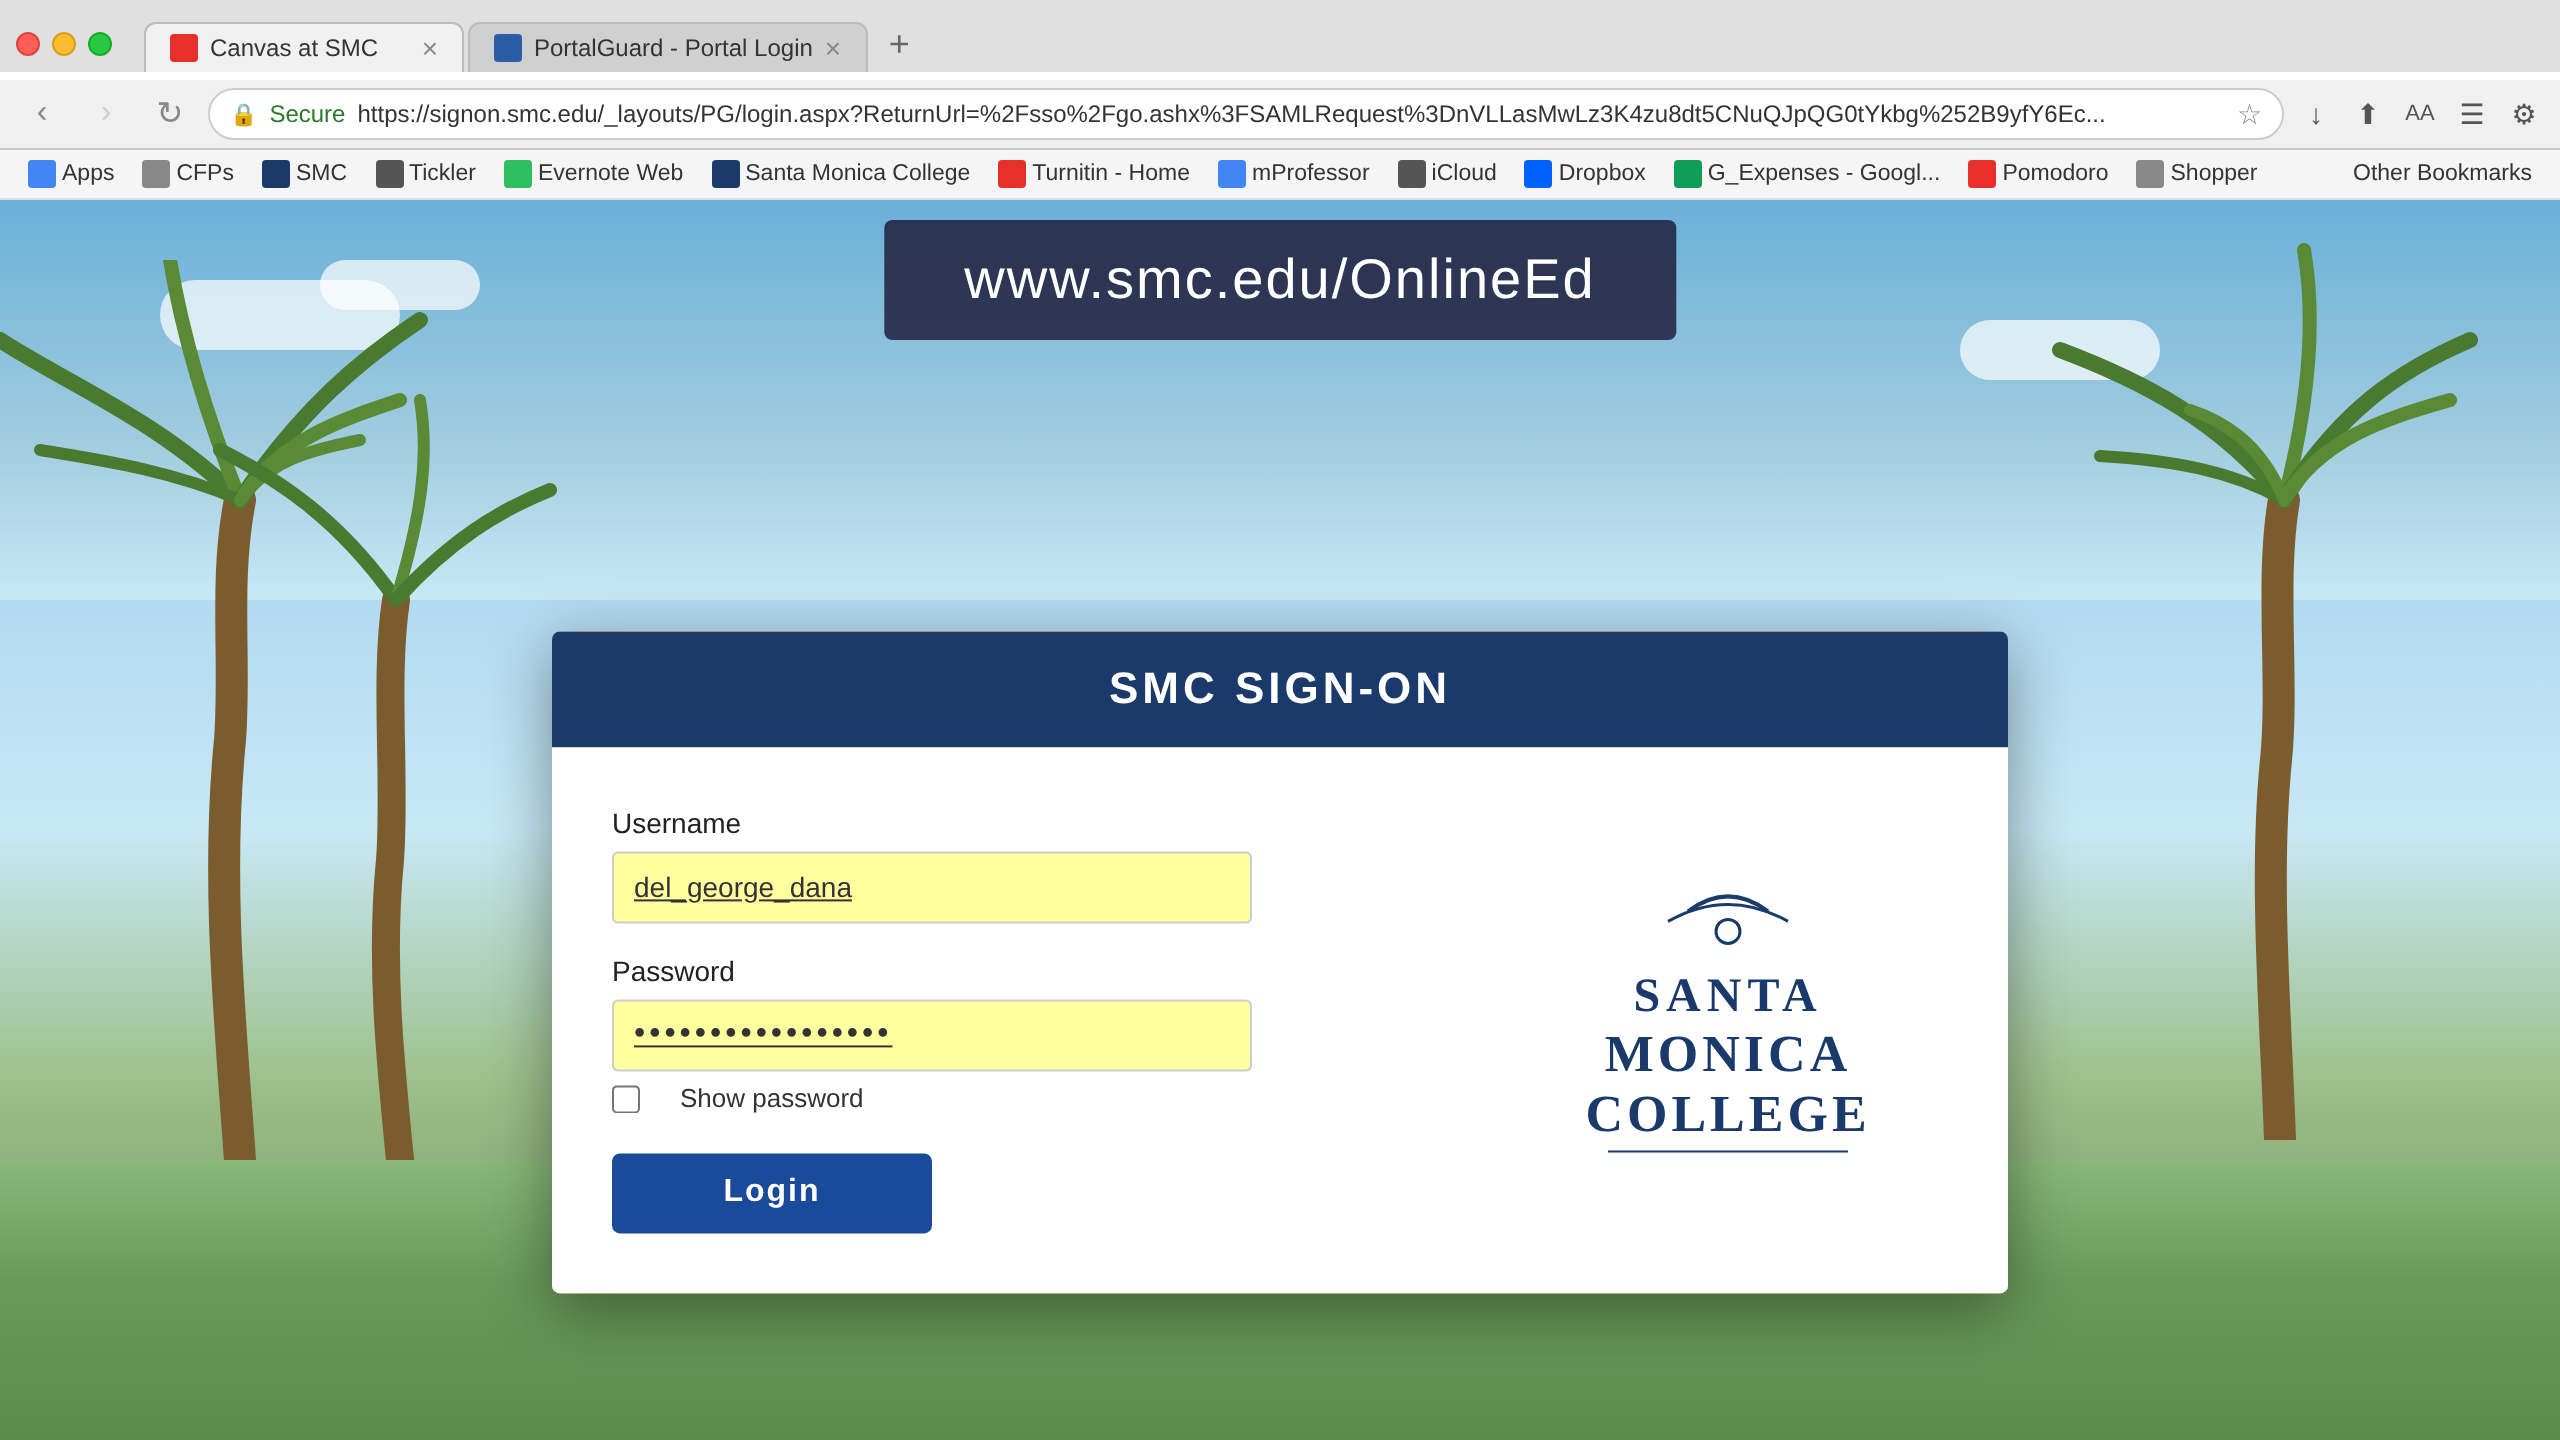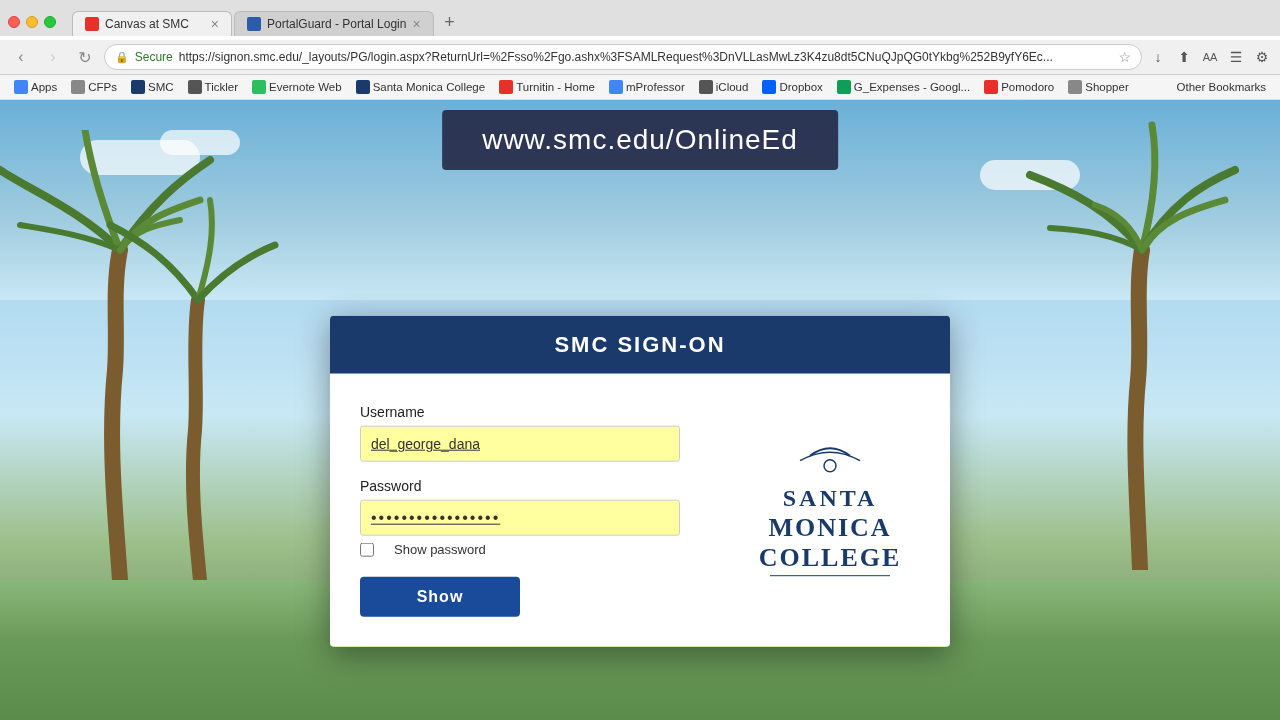--- a/index.html
+++ b/index.html
@@ -212,22 +212,22 @@
       letter-spacing: 1px;
       white-space: nowrap;
     }
 
     
     .login-dialog {
       position: absolute;
       top: 50%;
       left: 50%;
       transform: translate(-50%, -30%);
-      width: 620px;
-      background: #bef264;
+      width: 728px;
+      background: #fdba74;
       border-radius: 4px;
       overflow: hidden;
       box-shadow: 0 8px 32px rgba(0,0,0,0.4);
     }
 
     .dialog-header {
       background: #1a3a6b;
       padding: 16px 24px;
       text-align: center;
     }
@@ -311,21 +311,21 @@
       font-weight: bold;
       cursor: pointer;
       margin-top: 20px;
       letter-spacing: 1px;
     }
 
     .dialog-logo {
       width: 200px;
       display: flex;
       align-items: center;
-      justify-content: flex-end;
+      justify-content: flex-start;
       padding-top: 10px;
     }
 
     
     .landscape {
       position: absolute;
       bottom: 0;
       left: 0;
       right: 0;
       height: 150px;
@@ -521,21 +521,21 @@
 
         <div class="form-group">
           <label class="form-label">Password</label>
           <input type="password" class="form-input password-input" value="samplepassword123" style="">
           <div class="show-password-row">
             <input type="checkbox" class="show-password-checkbox" id="showPwdChk" style="">
             <label class="show-password-label" for="showPwdChk">Show password</label>
           </div>
         </div>
 
-        <button class="login-button">Show</button>
+        <button class="login-button">Login</button>
 
       </div>
 
       <div class="dialog-logo">
         <svg viewBox="0 0 180 160" width="180" height="160">
 
           <path d="M70 20 Q90 5 110 20" stroke="#1a3a6b" stroke-width="2" fill="none"></path>
           <path d="M60 25 Q90 8 120 25" stroke="#1a3a6b" stroke-width="1.5" fill="none"></path>
           <circle cx="90" cy="30" r="6" fill="none" stroke="#1a3a6b" stroke-width="1.5"></circle>
 

